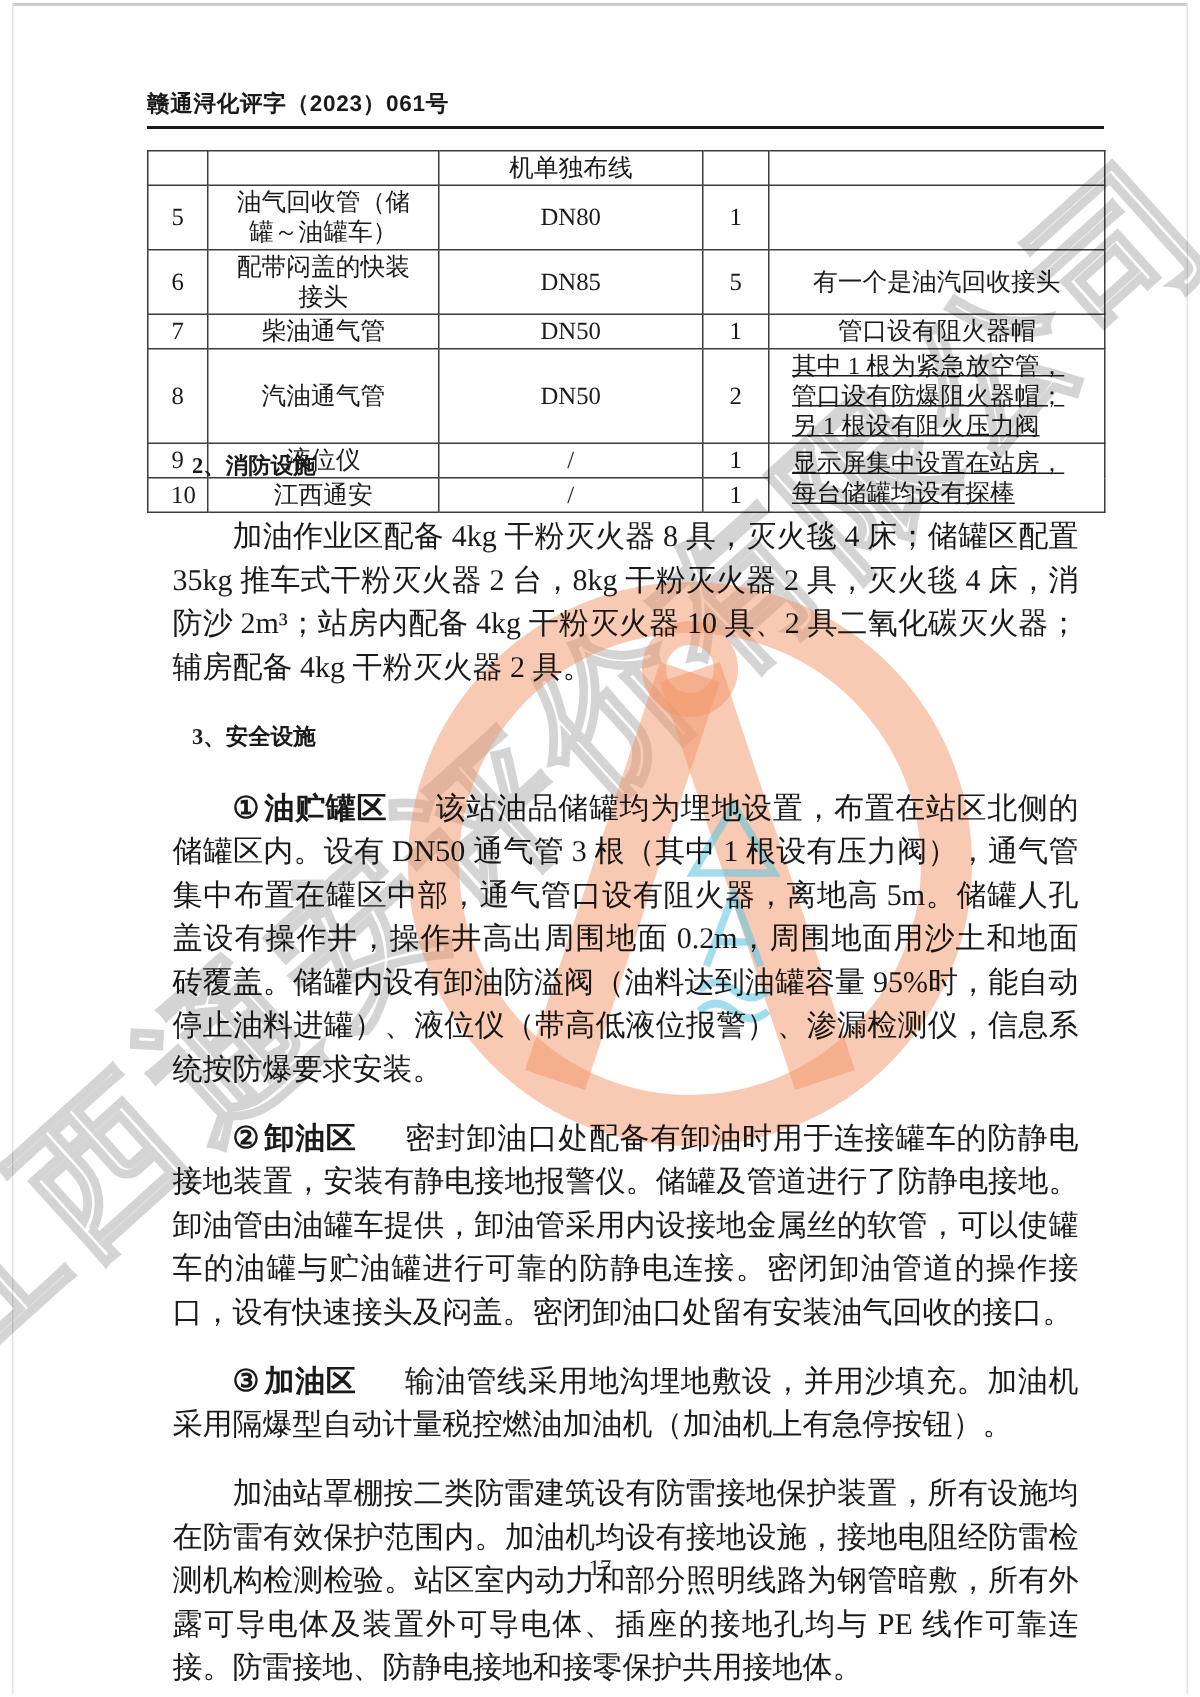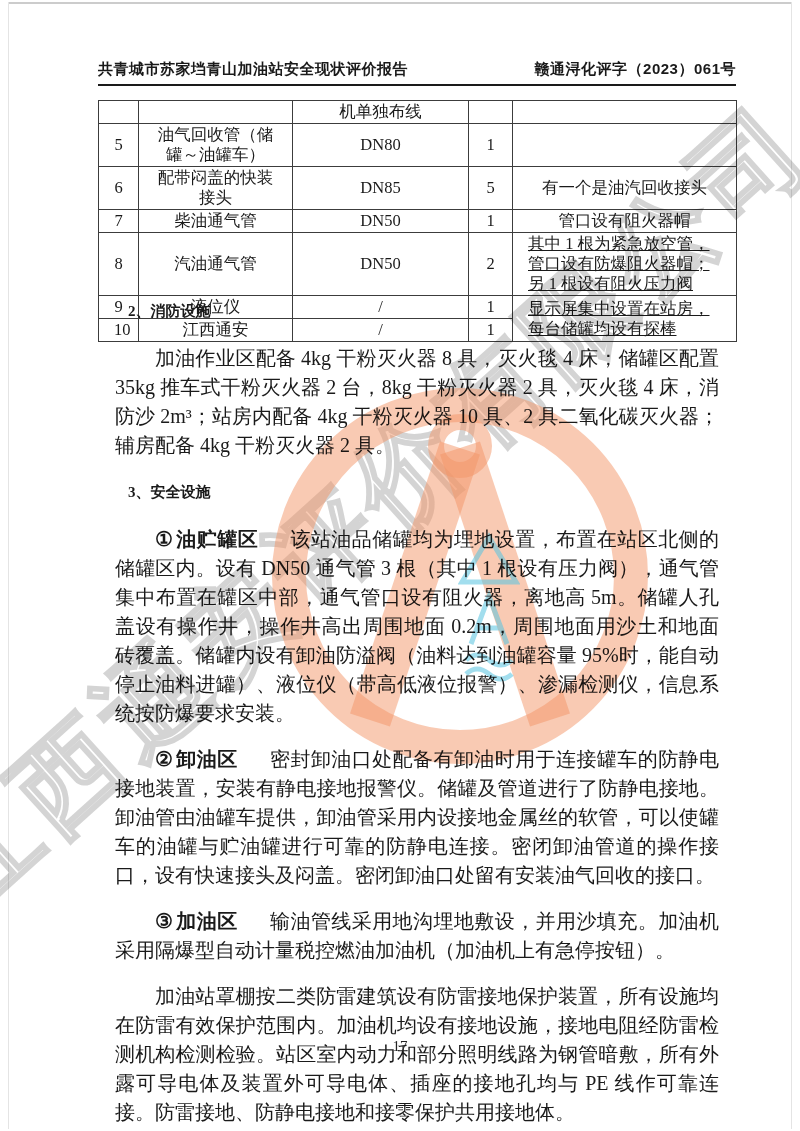--- a/index.html
+++ b/index.html
@@ -81,21 +81,20 @@
   .wm-cyan{position:absolute;left:458px;top:532px;opacity:.55;}
 </style>
 </head>
 <body>
 
 <div class="scan-top"></div>
 <div class="scan-left"></div>
 <div class="scan-right"></div>
 
 <div class="header">
-  <span>共青城市苏家垱青山加油站安全现状评价报告</span>
   <span>赣通浔化评字（2023）061号</span>
 </div>
 
 <table class="spec">
   <colgroup>
       <col class="c1">
       <col class="c2">
       <col class="c3">
       <col class="c4">
       <col class="c5">

